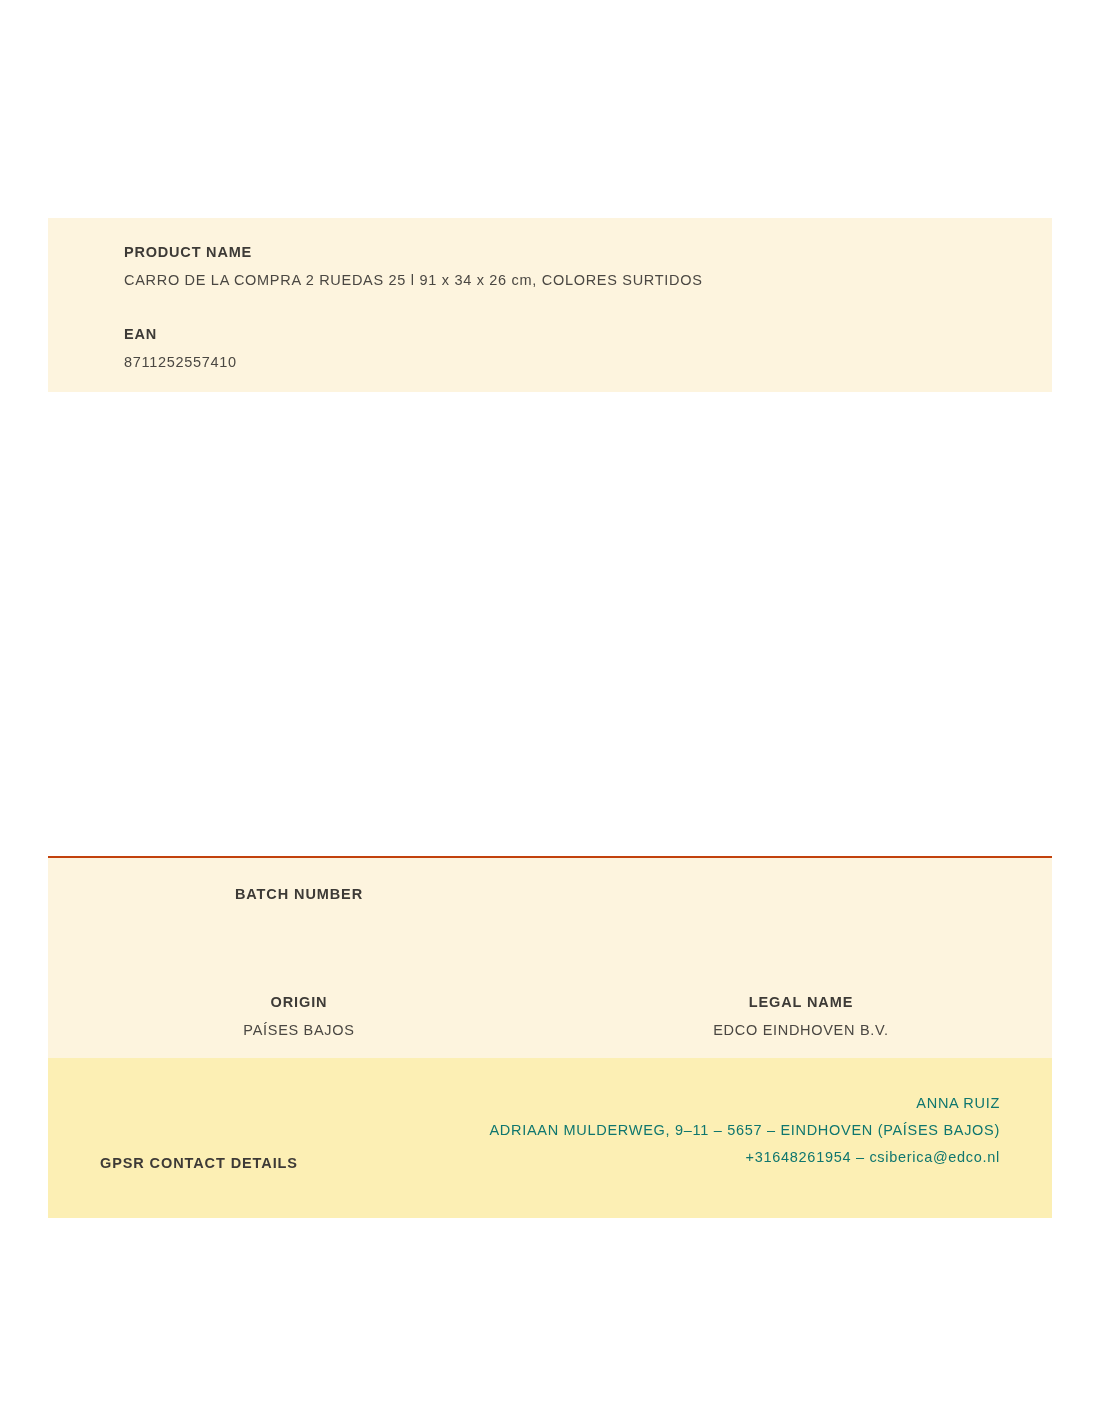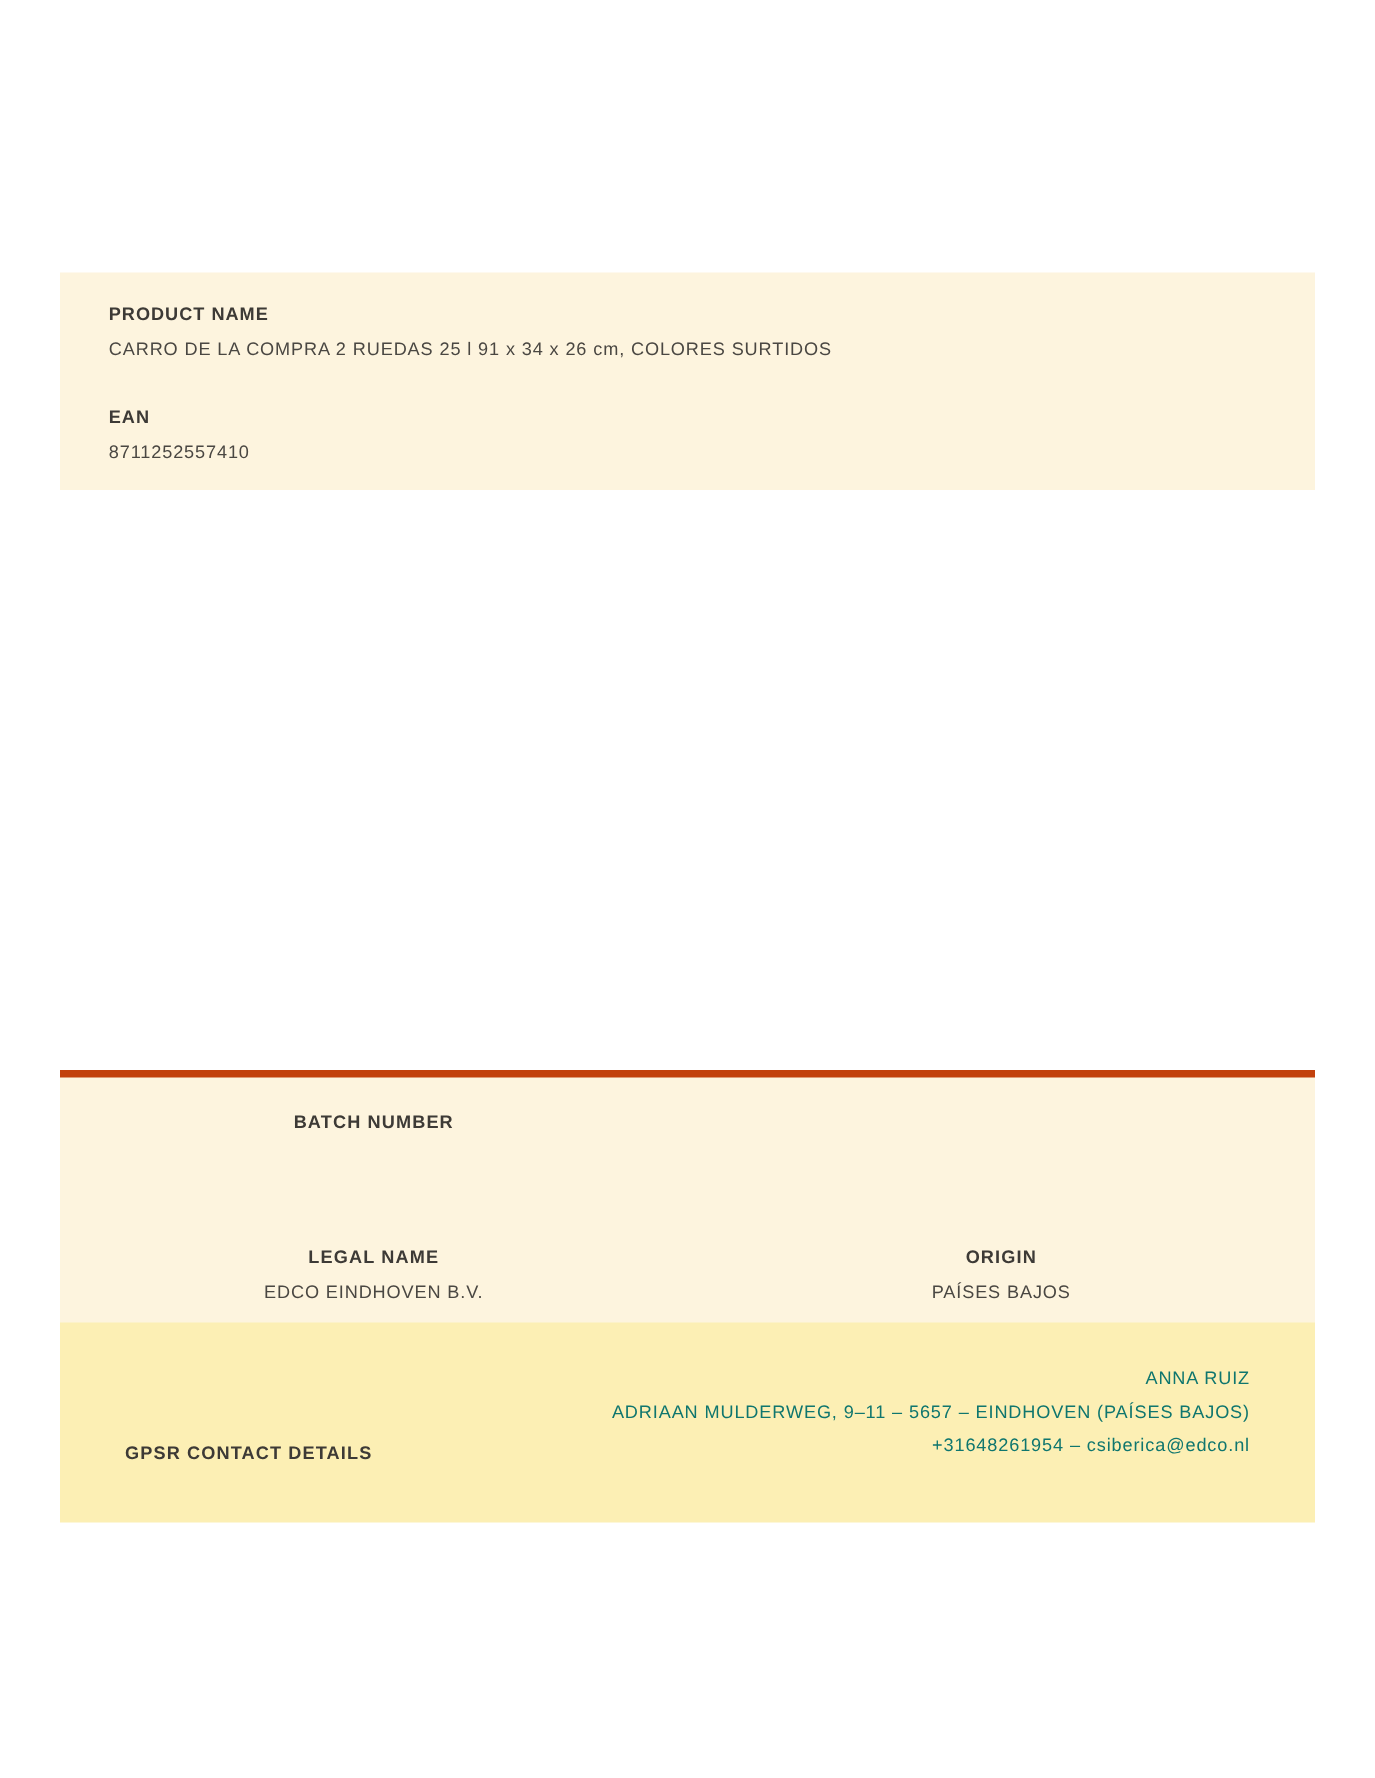--- a/index.html
+++ b/index.html
@@ -28,21 +28,21 @@
     position: absolute;
     left: 48px;
     top: 218px;
     width: 1004px;
     background: #fdf4de;
     border-bottom: 1px solid #8d8a85;
     padding: 26px 0 30px 0;
     box-sizing: border-box;
   }
   .product-inner {
-    padding: 0 39px;
+    padding: 0 76px;
   }
   .field-label {
     font-size: 14.5px;
     font-weight: bold;
     letter-spacing: 0.8px;
     color: #3d3a36;
     margin: 0 0 12px 0;
   }
   .field-value {
     font-size: 14.5px;
@@ -64,21 +64,21 @@
     background: #ffffff;
   }
 
   
   .batch-block {
     position: absolute;
     left: 48px;
     top: 856px;
     width: 1004px;
     background: #fdf4de;
-    border-top: 6px solid #c2410c;
+    border-top: 2px solid #c2410c;
     border-bottom: 1px solid #8d8a85;
     box-sizing: border-box;
     padding: 28px 0 26px 0;
   }
   .two-col {
     display: flex;
     width: 100%;
   }
   .col {
     width: 50%;
@@ -166,28 +166,28 @@
       <div class="col">
         <div class="row-inner-spacer"></div>
         <div class="col-val"></div>
       </div>
     </div>
 
     <div class="row-spacer"></div>
 
     <div class="two-col">
       <div class="col">
+        <div class="col-head">ORIGIN</div>
+        <div class="row-inner-spacer"></div>
+        <div class="col-val">PAÍSES BAJOS</div>
+      </div>
+      <div class="col">
         <div class="col-head">LEGAL NAME</div>
         <div class="row-inner-spacer"></div>
         <div class="col-val">EDCO EINDHOVEN B.V.</div>
-      </div>
-      <div class="col">
-        <div class="col-head">ORIGIN</div>
-        <div class="row-inner-spacer"></div>
-        <div class="col-val">PAÍSES BAJOS</div>
       </div>
     </div>
   </div>
 
   <div class="gpsr-block">
     <div class="gpsr-flex">
       <div class="gpsr-title">GPSR CONTACT DETAILS</div>
       <div class="gpsr-lines">
         <div class="gpsr-line">ANNA RUIZ</div>
         <div class="gpsr-line">ADRIAAN MULDERWEG, 9–11 – 5657 – EINDHOVEN (PAÍSES BAJOS)</div>

